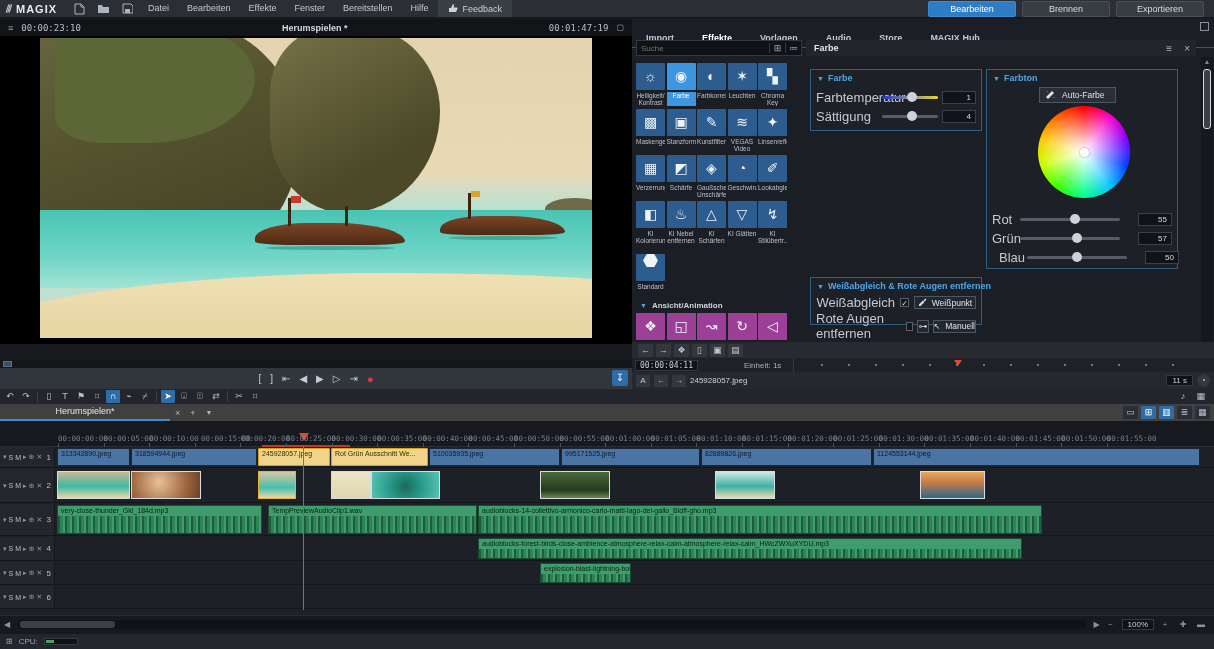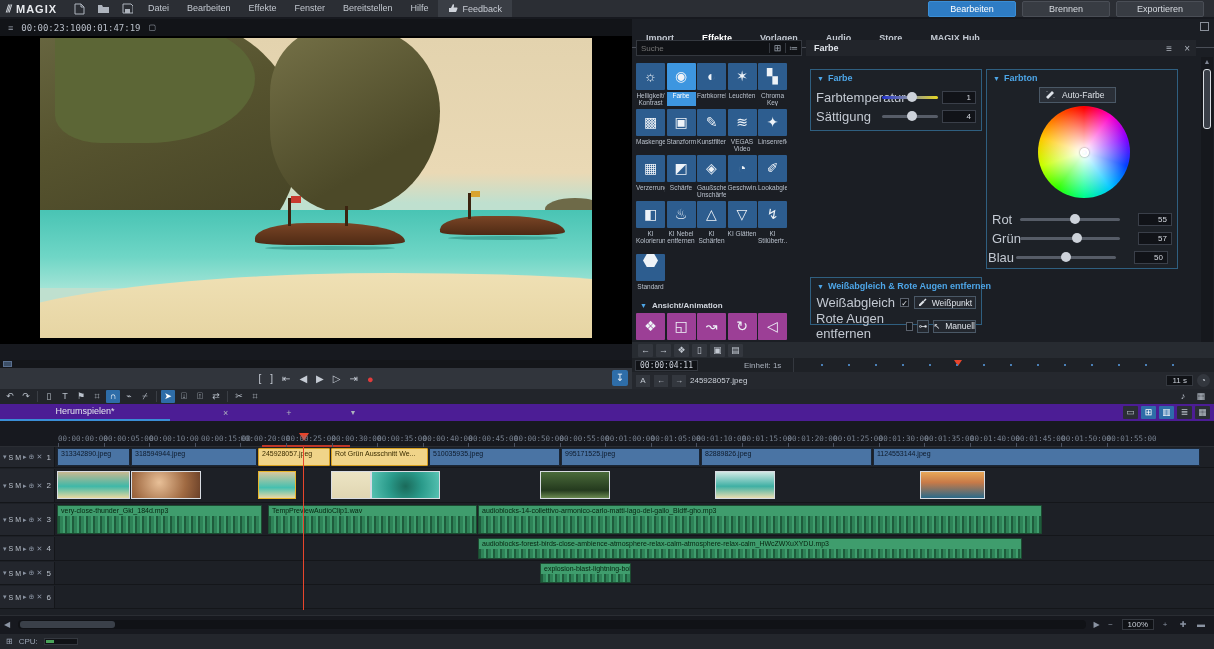--- a/index.html
+++ b/index.html
@@ -101,21 +101,21 @@
   #obj-name { color:#cdd2da; font-size:8px; }
   #obj-dur { margin-left:auto; background:#101216; border:1px solid #34383f; padding:0 5px; font-size:8px; color:#c9ced7;}
   #obj-loop { width:13px; height:13px; border-radius:50%; background:#33373e; color:#c2c8d1; text-align:center; line-height:13px; font-size:8px; margin-right:4px;}
 
   
   #tl-toolbar { left:0; top:389px; width:1214px; height:15px; background:#22252b; display:flex; align-items:center; gap:2px; padding-left:3px;}
   .tlt-ico { width:14px; height:13px; color:#b9c0ca; text-align:center; line-height:13px; font-size:9px; border-radius:1px;}
   .tlt-ico.active { background:#2e6da8; color:#fff; }
   .tlt-sep { width:1px; height:11px; background:#3a3e45; margin:0 2px;}
   #tl-toolbar .right { margin-left:auto; display:flex; gap:4px; padding-right:6px;}
-  #tab-bar { left:0; top:404px; width:1214px; height:17px; background:#4c1d95; display:flex; align-items:center;gap:48px; }
+  #tab-bar { left:0; top:404px; width:1214px; height:17px; background:#404040; display:flex; align-items:center; }
   #doc-tab { width:170px; text-align:center; color:#e2e6ec; font-size:9px; border-bottom:2px solid #3a8ed6; height:17px; line-height:15px;}
   .tab-ctl { color:#aeb4bd; padding:0 5px; font-size:9px;}
   #tab-bar .right { margin-left:auto; display:flex; gap:3px; padding-right:4px;}
   .view-ico { width:15px; height:13px; text-align:center; line-height:13px; color:#b9c0ca; font-size:9px; background:#2a2e35; border-radius:1px;}
   .view-ico.active { background:#2e6da8; color:#fff;}
   #ruler { left:0; top:421px; width:1214px; height:26px; background:#17191f; border-bottom:1px solid #2a2d33;}
   #total-time { position:absolute; left:0; right:0; top:1px; text-align:center; color:#8d95a3; font-size:8px;}
   .rl { position:absolute; top:13px; color:#77808f; font-size:7.5px; }
   .rl-tick { position:absolute; top:22px; width:1px; height:4px; background:#4a5160;}
   #range-bar { position:absolute; top:24px; height:3px; background:#c03828; }
@@ -187,20 +187,21 @@
     <div id="mode-buttons">
         <div class="mode-btn active">Bearbeiten</div>
         <div class="mode-btn">Brennen</div>
         <div class="mode-btn">Exportieren</div>
       </div>
   </div>
 
   <div id="monitor-bar" class="abs">
     <span style="padding:0 8px; color:#9aa1ad;">≡</span>
     <span class="tc mono">00:00:23:10</span>
+    <span style="flex:1; text-align:center; color:#d6dae0; font-weight:bold;">Herumspielen *</span>
     <span class="tc mono">00:01:47:19</span>
     <span style="padding:0 8px; color:#9aa1ad; font-size:8px;">▢</span>
   </div>
 
   <div id="preview-wrap" class="abs">
     <div id="preview" class="abs">
 
       <div class="cliff" style="left:-40px; top:-20px; width:300px; height:260px; background:linear-gradient(160deg,#6b6a44 0%,#57542f 40%,#3f3d22 100%); border-radius:0 55% 60% 0/0 60% 70% 0;"></div>
       <div class="cliff" style="left:230px; top:-10px; width:170px; height:185px; background:linear-gradient(150deg,#767248 0%,#4c4928 70%); border-radius:35% 45% 55% 45%;"></div>
       <div class="cliff" style="left:15px; top:-15px; width:200px; height:120px; background:#5c6636; border-radius:0 60% 70% 30%;"></div>
@@ -436,21 +437,21 @@
           </div>
           <div class="sl-val" style="margin-left: auto;">55</div>
         </div>
         <div class="sl-row" style="left: 5px; top: 161px; width: calc(100% - 10px);">
           <div class="sl-label" style="width: 28px;">Grün</div>
           <div class="sl-track" style="width: 100px;">
             <div class="sl-knob" style="left: calc(57% - 5px);"></div>
           </div>
           <div class="sl-val" style="margin-left: auto;">57</div>
         </div>
-        <div class="sl-row" style="left: 1px; top: 180px; width: calc(100% - 10px);">
+        <div class="sl-row" style="left: 12px; top: 180px; width: calc(100% - 10px);">
           <div class="sl-label" style="width: 28px;">Blau</div>
           <div class="sl-track" style="width: 100px;">
             <div class="sl-knob" style="left: calc(50% - 5px);"></div>
           </div>
           <div class="sl-val" style="margin-left: auto;">50</div>
         </div>
       </div>
 
     <div id="fx-toolbar">
         <div class="fxt-ico">←</div>

